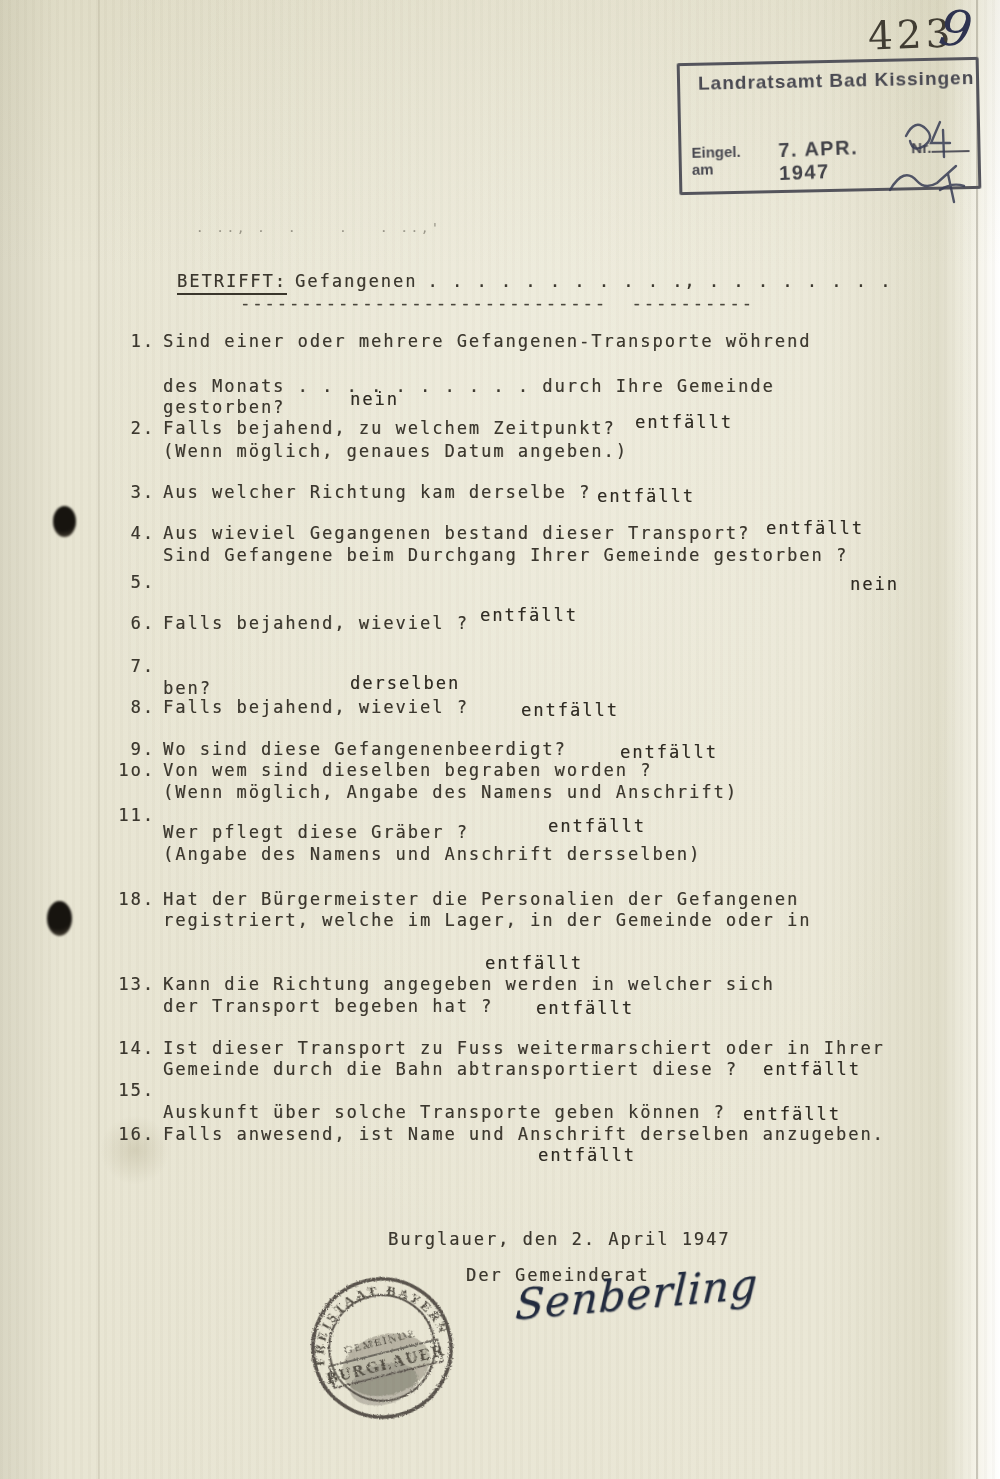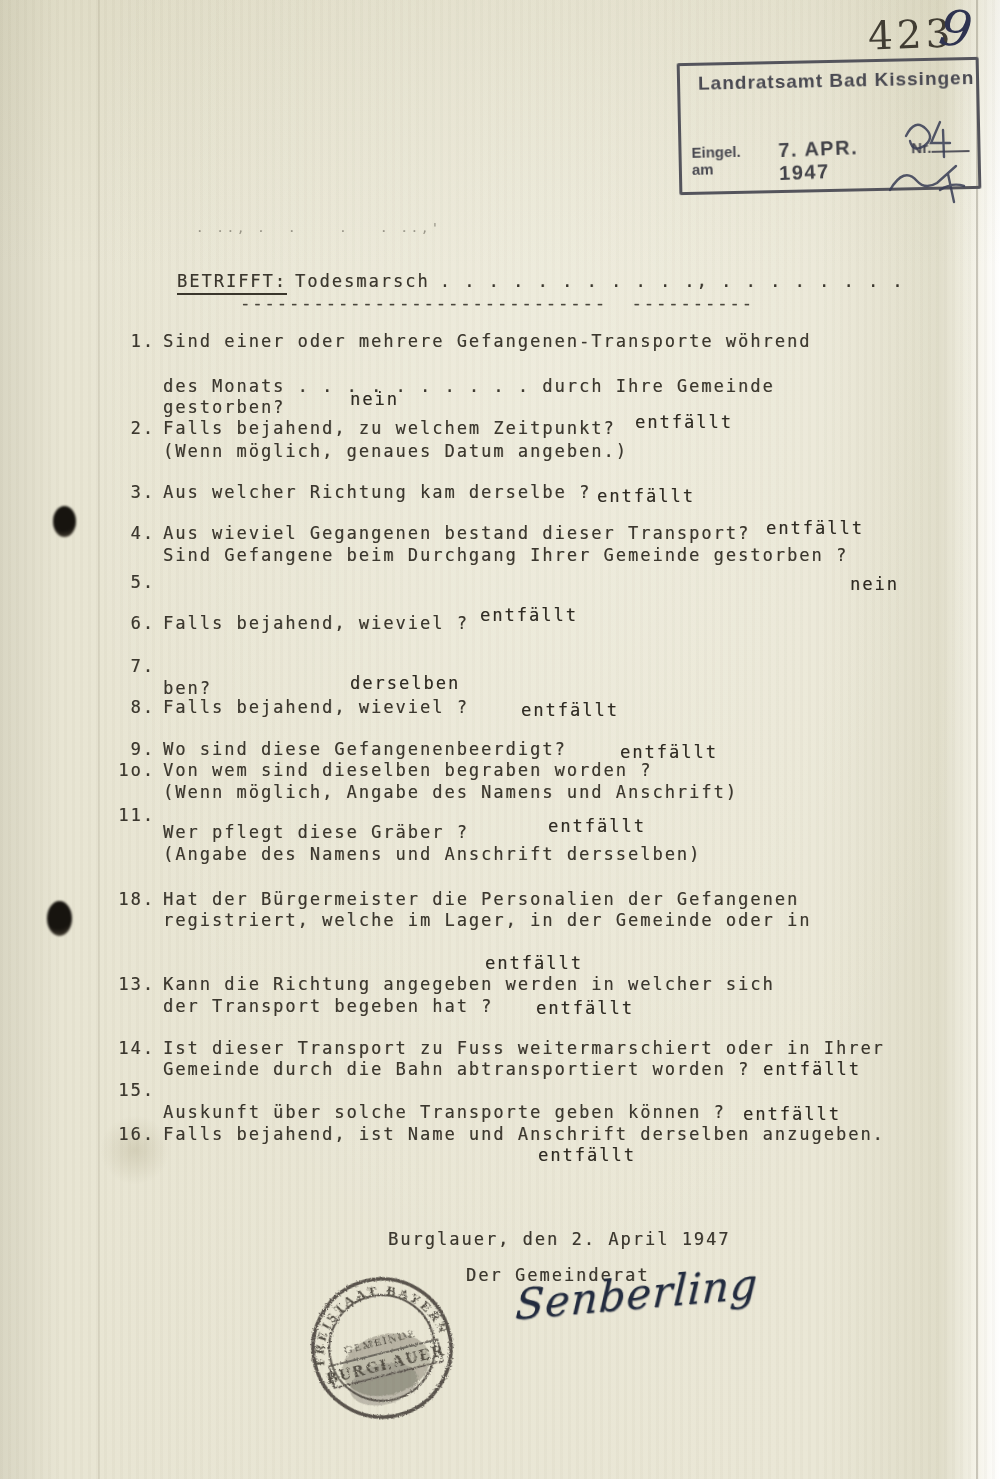--- a/index.html
+++ b/index.html
@@ -107,21 +107,21 @@
       <path d="M 28,38 q 9,-18 20,-7 q 9,9 -2,17 q -11,7 -14,-5"></path>
       <path d="M 62,24 l -9,21 h 19 m -7,-13 l 1,27"></path>
       <path d="M 12,92 q 14,-24 27,-9 q 8,9 20,2 l 19,-17"></path>
       <path d="M 70,76 l 6,28 m -14,-12 q 12,-8 24,-4"></path>
     </g>
   </svg>
 
   <div class="tline faint" style="left:196px;top:222px">. .., .  .    .   . ..,'</div>
 
   <div class="tline" style="left:128px;top:252px">
-    <span class="subject-label">BETRIFFT:</span><span style="margin-left:8px">Todesmarsch</span><span class="subject-dots">. . . . . . . . . . ., . . . . . . . .</span>
+    <span class="subject-label">BETRIFFT:</span><span style="margin-left:8px">Gefangenen</span><span class="subject-dots">. . . . . . . . . . ., . . . . . . . .</span>
   </div>
   <div class="tline sep" style="left:240px;top:294px">------------------------------  ----------</div>
 
   <div class="tline qnum" style="top:332px">1.</div>
   <div class="tline" style="left:163px;top:332px">Sind einer oder mehrere Gefangenen-Transporte wöhrend</div>
   <div class="tline" style="left:163px;top:377px">des Monats . . . . . . . . . . durch Ihre Gemeinde</div>
   <div class="tline ans" style="left:350px;top:390px">nein</div>
   <div class="tline" style="left:163px;top:398px">gestorben?</div>
 
   <div class="tline qnum" style="top:419px">2.</div>
@@ -171,29 +171,29 @@
   <div class="tline" style="left:163px;top:911px">registriert, welche im Lager, in der Gemeinde oder in</div>
   <div class="tline ans" style="left:485px;top:954px">entfällt</div>
 
   <div class="tline qnum" style="top:975px">13.</div>
   <div class="tline" style="left:163px;top:975px">Kann die Richtung angegeben werden in welcher sich</div>
   <div class="tline" style="left:163px;top:997px">der Transport begeben hat ?</div>
   <div class="tline ans" style="left:536px;top:999px">entfällt</div>
 
   <div class="tline qnum" style="top:1039px">14.</div>
   <div class="tline" style="left:163px;top:1039px">Ist dieser Transport zu Fuss weitermarschiert oder in Ihrer</div>
-  <div class="tline" style="left:163px;top:1060px">Gemeinde durch die Bahn abtransportiert worden ?</div>
+  <div class="tline" style="left:163px;top:1060px">Gemeinde durch die Bahn abtransportiert diese ?</div>
   <div class="tline ans" style="left:763px;top:1060px">entfällt</div>
 
   <div class="tline qnum" style="top:1081px">15.</div>
   <div class="tline" style="left:163px;top:1103px">Auskunft über solche Transporte geben können ?</div>
   <div class="tline ans" style="left:743px;top:1105px">entfällt</div>
 
   <div class="tline qnum" style="top:1125px">16.</div>
-  <div class="tline" style="left:163px;top:1125px">Falls bejahend, ist Name und Anschrift derselben anzugeben.</div>
+  <div class="tline" style="left:163px;top:1125px">Falls anwesend, ist Name und Anschrift derselben anzugeben.</div>
   <div class="tline ans" style="left:538px;top:1146px">entfällt</div>
 
   <div class="tline" style="left:388px;top:1230px">Burglauer, den 2. April 1947</div>
   <div class="tline" style="left:466px;top:1266px">Der Gemeinderat</div>
   <div class="signature">Senberling</div>
 
   <svg class="seal" viewBox="0 0 150 150">
     <defs>
       <path id="arcTop" d="M 16,82 A 59,59 0 1 1 134,82"></path>
       <filter id="rough">

